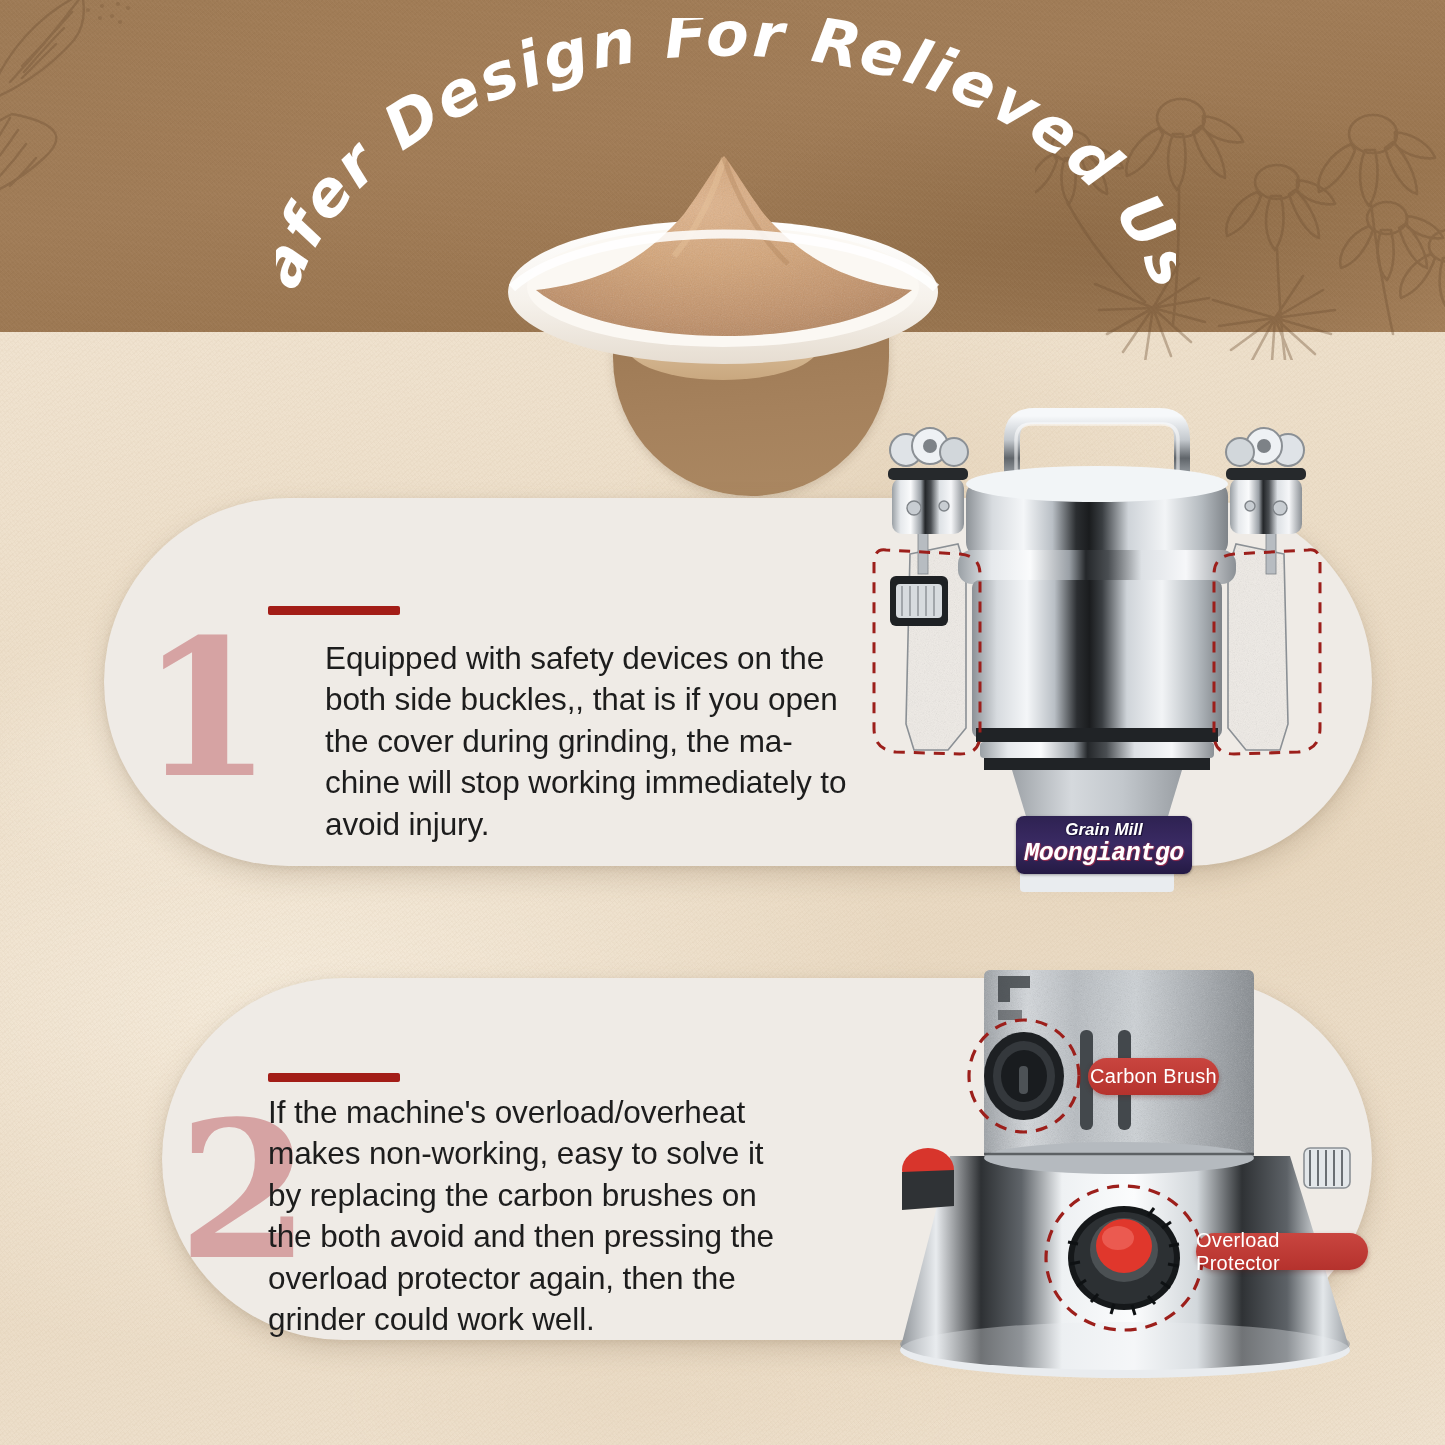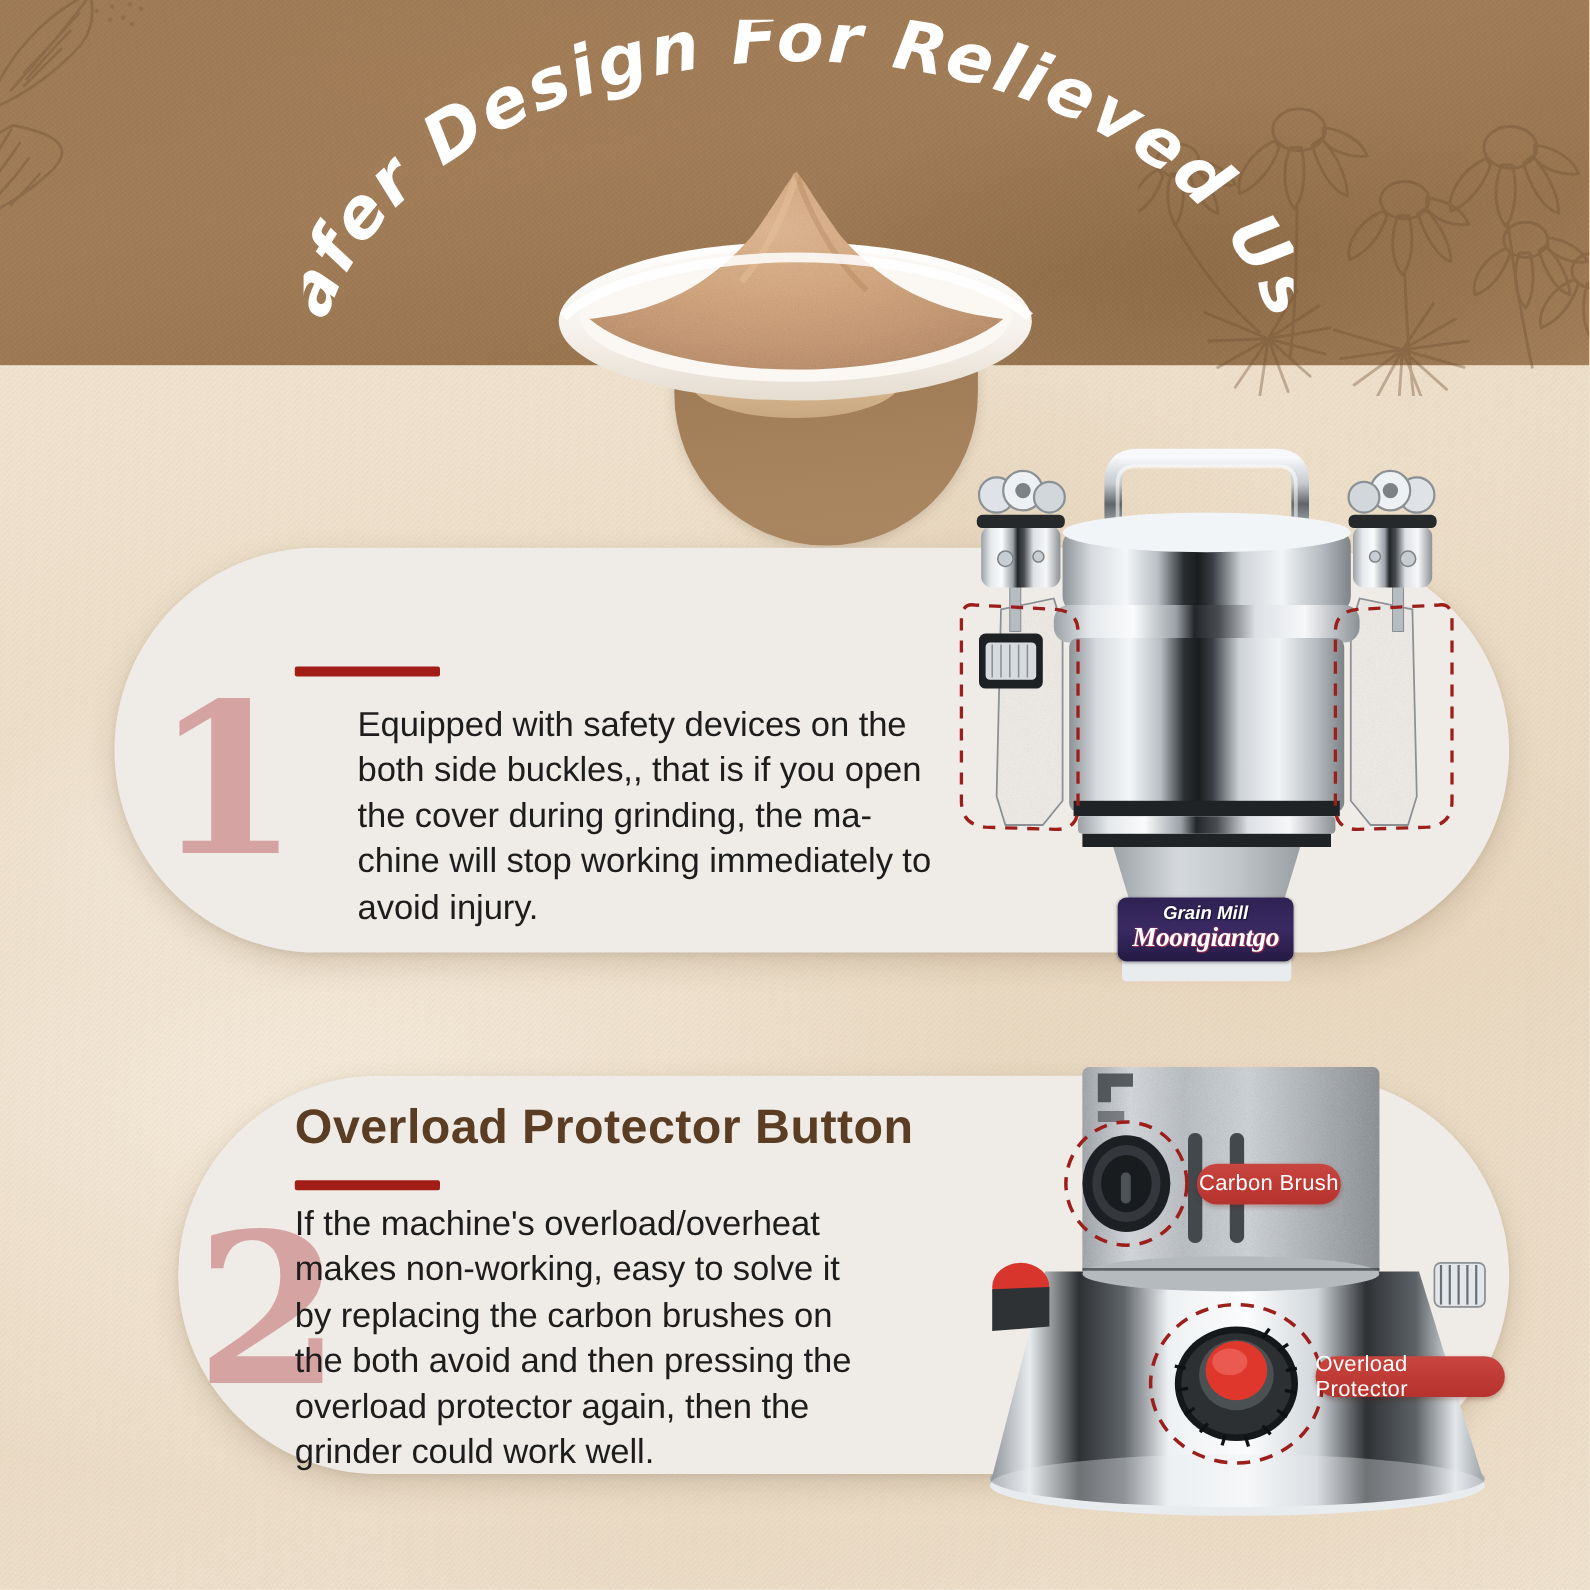--- a/index.html
+++ b/index.html
@@ -94,28 +94,28 @@
   .badge{position:absolute;display:flex;align-items:center;justify-content:center;
     color:#fff;border-radius:30px;font-family:"Liberation Sans", sans-serif;
     background:linear-gradient(180deg,#c9453f 0%,#b5322d 100%);
     box-shadow:0 2px 5px rgba(90,20,18,.3);letter-spacing:.3px;}
   .badge-carbon{left:1088px;top:1058px;width:131px;height:37px;font-size:20px;}
   .badge-overload{left:1196px;top:1233px;width:172px;height:37px;font-size:20px;}
 
   .brand-sticker{position:absolute;left:1016px;top:816px;width:160px;height:58px;
     border-radius:8px;overflow:hidden;
     background:linear-gradient(180deg,#2e2252 0%,#3a2a63 48%,#241a44 100%);
-    box-shadow:0 1px 3px rgba(0,0,0,.35);}
+    box-shadow:0 1px 3px rgba(0,0,0,.35);padding-left:16px;}
   .brand-l1{position:absolute;top:4px;left:0;right:0;text-align:center;color:#fff;
     font-size:17px;font-weight:bold;font-style:italic;
     font-family:"Liberation Sans", sans-serif;
     text-shadow:0 0 2px #1b1236,1px 1px 0 #1b1236;}
   .brand-l2{position:absolute;top:23px;left:0;right:0;text-align:center;color:#fff;
     font-size:25px;font-weight:bold;font-style:italic;letter-spacing:-.5px;
-    font-family:Liberation Serif, serif;
+    font-family:Liberation Mono, monospace;
     text-shadow:0 0 2px #b03a60,1px 1px 0 #8d2a4a;}
 </style>
 </head>
 <body>
 
 <div class="stage">
 
   <div class="paper-bg"></div>
   <div class="paper-noise"></div>
   <div class="paper-blotch"></div>
@@ -394,21 +394,20 @@
   </svg>
 
   <div class="brand-sticker">
     <div class="brand-l1">Grain Mill</div>
     <div class="brand-l2">Moongiantgo</div>
   </div>
 
   <div class="card card-2"></div>
 
   <div class="num num-2">2</div>
-  <div class="card-head head-2">Overload Protector Button</div>
   <div class="rule rule-2"></div>
   <div class="body-txt body-2">If the machine's overload/overheat
 makes non-working, easy to solve it
 by replacing the carbon brushes on
 the both avoid and then pressing the
 overload protector again, then the
 grinder could work well.</div>
 
   <svg class="prod2" viewBox="0 0 480 422">
     <defs>

